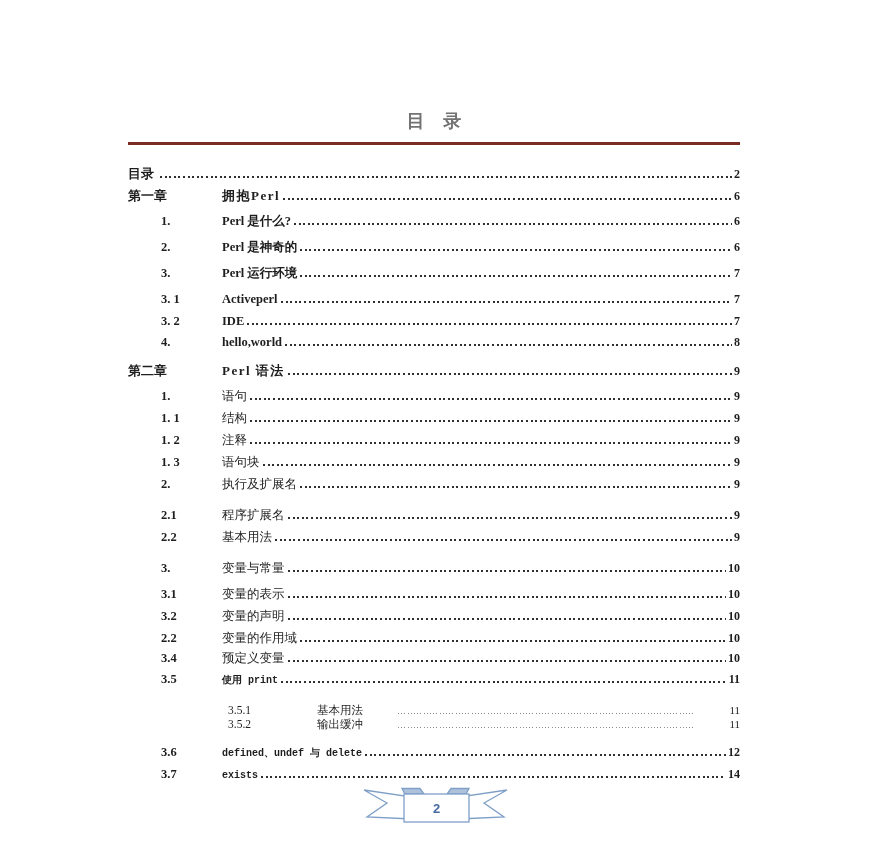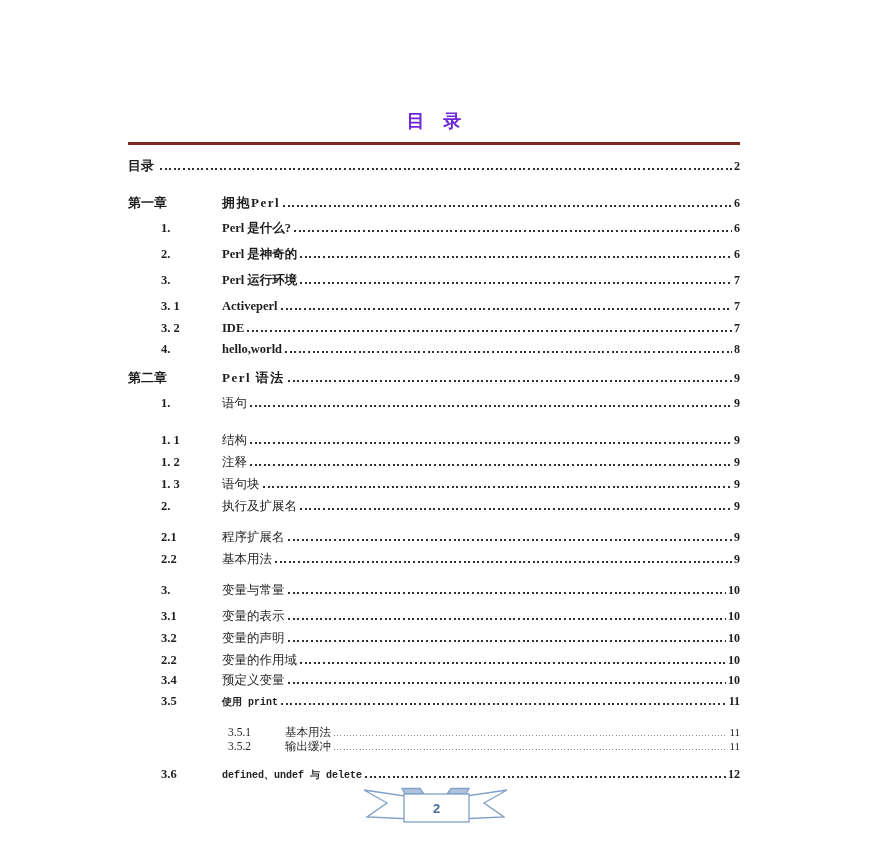--- a/index.html
+++ b/index.html
@@ -3,49 +3,49 @@
 <meta charset="utf-8">
 <style>
   html,body { margin:0; padding:0; }
   body {
     width:870px; height:842px; background:#ffffff; position:relative; overflow:hidden;
     font-family:"Liberation Serif","DejaVu Serif",serif; color:#1e1e1e;
   }
   .content { position:absolute; left:128px; top:0; width:612px; }
   .doc-title {
     margin:108px 0 0 0; text-align:center; font-size:18px; font-weight:bold;
-    color:#6d28d9; letter-spacing:7px; line-height:26px; text-indent:7px;
+    color:#737373; letter-spacing:7px; line-height:26px; text-indent:7px;
   }
   .rule { margin-top:8px; height:3px; background:#7b2c22; }
   .toc { margin-top:0; }
   .row { display:flex; align-items:baseline; height:16px; font-size:12.5px; }
   .num  { font-weight:bold; white-space:pre; flex:0 0 auto; box-sizing:border-box; }
   .ttl  { flex:0 0 auto; white-space:pre; }
   .pg   { flex:0 0 auto; font-weight:bold; font-size:12px; white-space:nowrap; }
   .leader {
     flex:1 1 auto; height:2.5px; margin:0 2px 0 3px; align-self:baseline;
     background:repeating-linear-gradient(90deg,#2f2f2f 0 2px,transparent 2px 4.6px);
   }
   .lvl0 { font-weight:bold; font-size:13px; }
   .lvl0 .num { width:94px; }
   .lvl0 .ttl { letter-spacing:1.5px; }
   .plain .num { width:auto; padding-right:3px; }
   .lvl1 .num { width:94px; padding-left:33px; }
   .b .ttl { font-weight:bold; }
   .mono .ttl { font-family:"Liberation Mono","DejaVu Sans Mono",monospace; font-weight:bold; font-size:10px; }
-  .lvl2 { font-size:11.5px; height:14px; }
+  .lvl2 { font-size:11.5px; height:14px;gap:32px; }
   .lvl2 .num { width:157px; padding-left:100px; font-weight:normal; }
   .lvl2 .pg  { font-weight:normal; font-size:11px; }
   .lvl2 .leader {
     height:1.5px;
     background:repeating-linear-gradient(90deg,#8a8a8a 0 1px,transparent 1px 3.2px);
   }
   .g0{margin-top:0}.g3{margin-top:14px}.g4{margin-top:4px}.g5{margin-top:5px}
-  .g6{margin-top:6px}.g7{margin-top:15px}.g9{margin-top:21px}.g10{margin-top:10px}
-  .g11{margin-top:11px}.g12{margin-top:12px}
+  .g6{margin-top:6px}.g7{margin-top:15px}.g9{margin-top:6px}.g10{margin-top:10px}
+  .g11{margin-top:11px}.g12{margin-top:20px}
   .ribbon { position:absolute; left:362px; top:786px; width:147px; height:38px; }
 </style>
 </head>
 <body>
 
 <div class="content">
   <div class="doc-title">目 录</div>
   <div class="rule"></div>
 
   <div class="toc">
@@ -217,20 +217,26 @@
       <span class="pg">11</span>
     </div>
 
     <div class="row lvl1 mono g3">
       <span class="num">3.6</span>
       <span class="ttl">defined、undef 与 delete</span>
       <span class="leader"></span>
       <span class="pg">12</span>
     </div>
 
+    <div class="row lvl1 mono g6">
+      <span class="num">3.7</span>
+      <span class="ttl">exists</span>
+      <span class="leader"></span>
+      <span class="pg">14</span>
+    </div>
 
 
   </div>
 </div>
 
 <div class="ribbon">
   <svg width="147" height="38" viewBox="0 0 147 38">
     <g fill="#ffffff" stroke="#7f9fc7" stroke-width="1.3" stroke-linejoin="miter">
       <polygon points="2,4 50,11 50,33 5,31 25,17"></polygon>
       <polygon points="145,4 97,11 97,33 142,31 122,17"></polygon>

